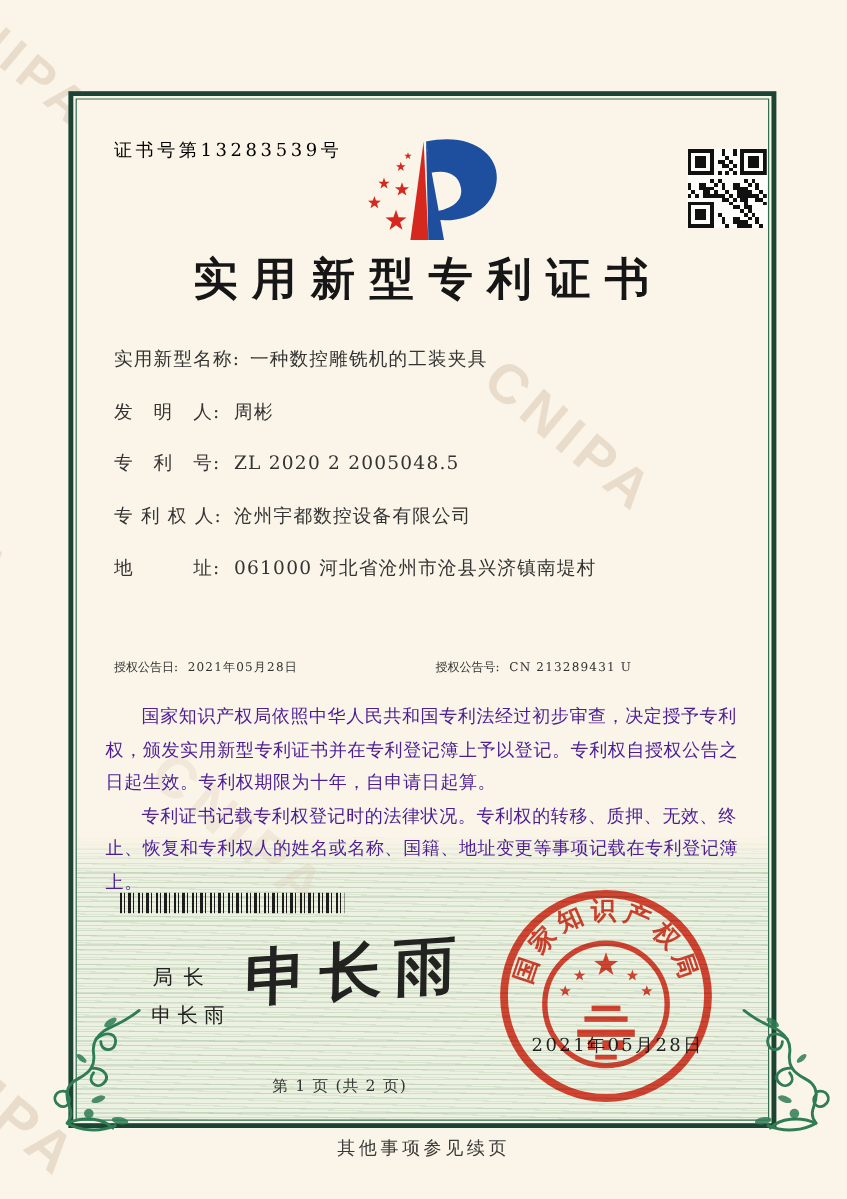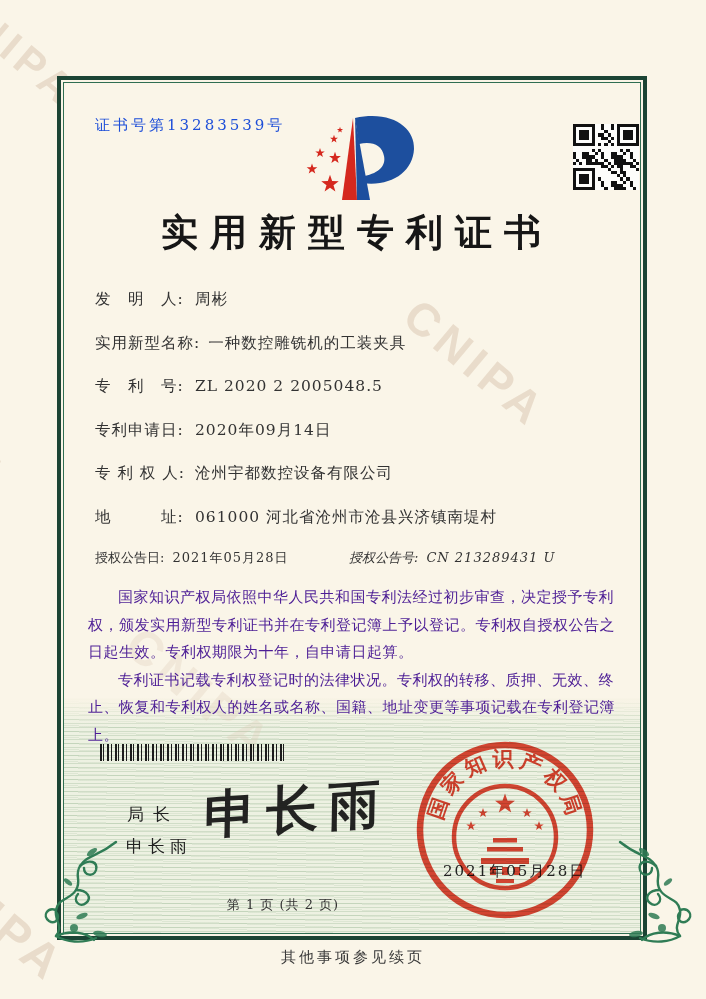--- a/index.html
+++ b/index.html
@@ -14,31 +14,31 @@
   .frame{position:absolute;left:57px;top:76px;width:590px;height:864px;box-sizing:border-box;
          border:4px solid #1b4434;
          box-shadow:inset 0 0 0 2px #f9f4e6, inset 0 0 0 3px #2f6e52;z-index:3;}
   
   .band{position:absolute;left:61px;top:698px;width:582px;height:238px;z-index:1;
         background-color:#edf1e2;
         background-image:repeating-linear-gradient(0deg, rgba(122,162,118,.25) 0 1px, transparent 1px 4px),
                          repeating-linear-gradient(2deg, rgba(122,162,118,.14) 0 1px, transparent 1px 6px);}
   .band::before{content:"";position:absolute;left:0;top:0;width:100%;height:30px;
         background:linear-gradient(#f9f4e6, rgba(249,244,230,0));}
-  .cert-no{position:absolute;left:95px;top:116px;font-size:15px;letter-spacing:3px;color:#1d4ed8;z-index:4;}
+  .cert-no{position:absolute;left:95px;top:116px;font-size:15px;letter-spacing:3px;color:#000000;z-index:4;}
   .logo{position:absolute;left:274px;top:110px;z-index:4;}
   .qr{position:absolute;left:573px;top:124px;z-index:4;background:#fdfdfb;}
   .title{position:absolute;left:0;top:204px;width:706px;text-align:center;margin:4px;
          font-size:37px;font-weight:700;letter-spacing:12px;color:#161616;z-index:4;}
   .fields{position:absolute;left:95px;top:289px;width:540px;z-index:4;font-size:15.5px;color:#333;}
   .frow{height:43.5px;white-space:nowrap;}
   .flabel{display:inline-block;min-width:92px;letter-spacing:1px;}
   .fvalue{margin-left:8px;letter-spacing:1px;}
-  .grant{position:absolute;left:95px;top:549px;width:540px;z-index:4;font-size:13px;color:#333;white-space:nowrap;}
-  .grant .pair2{position:absolute;left:254px;top:0;font-style:italic;}
+  .grant{position:absolute;left:95px;top:549px;width:540px;z-index:4;font-size:10px;color:#333;white-space:nowrap;}
+  .grant .pair2{position:absolute;left:268px;top:0;}
   .paras{position:absolute;left:88px;top:584px;width:538px;z-index:4;font-size:15px;
          line-height:27.5px;color:#4c1d95;letter-spacing:.5px;}
   .paras p{margin:0;text-indent:2em;}
   .barcode{position:absolute;left:100px;top:744px;width:187px;height:17px;z-index:4;
     background:repeating-linear-gradient(90deg,#1c1c1c 0 2px,transparent 2px 3px,#1c1c1c 3px 4px,
                transparent 4px 7px,#1c1c1c 7px 9px,transparent 9px 11px,#1c1c1c 11px 12px,transparent 12px 15px);}
   .officer{position:absolute;z-index:4;font-family:Liberation Sans, sans-serif;
            font-size:17px;color:#222;}
   .officer.role{left:127px;top:803px;letter-spacing:9px;}
   .officer.name{left:126px;top:835px;letter-spacing:5px;}
@@ -199,24 +199,23 @@
         <rect x="14" y="20" width="1" height="1"></rect>
         <rect x="15" y="20" width="1" height="1"></rect>
         <rect x="16" y="20" width="1" height="1"></rect>
         <rect x="19" y="20" width="1" height="1"></rect>
       </g>
   </svg>
 
   <h1 class="title">实用新型专利证书</h1>
 
   <div class="fields">
+    <div class="frow"><span class="flabel">实用新型名称:</span><span class="fvalue">一种数控雕铣机的工装夹具</span></div>
     <div class="frow"><span class="flabel">发　明　人:</span><span class="fvalue">周彬</span></div>
-    <div class="frow"><span class="flabel">实用新型名称:</span><span class="fvalue">一种数控雕铣机的工装夹具</span></div>
     <div class="frow"><span class="flabel">专　利　号:</span><span class="fvalue">ZL 2020 2 2005048.5</span></div>
-    <div class="frow"><span class="flabel">专利申请日:</span><span class="fvalue">2020年09月14日</span></div>
     <div class="frow"><span class="flabel">专 利 权 人:</span><span class="fvalue">沧州宇都数控设备有限公司</span></div>
     <div class="frow"><span class="flabel">地　　　址:</span><span class="fvalue">061000 河北省沧州市沧县兴济镇南堤村</span></div>
   </div>
 
   <div class="grant">
     <span>授权公告日:</span><span class="fvalue">2021年05月28日</span>
     <span class="pair2"><span>授权公告号:</span><span class="fvalue">CN 213289431 U</span></span>
   </div>
 
   <div class="paras">

